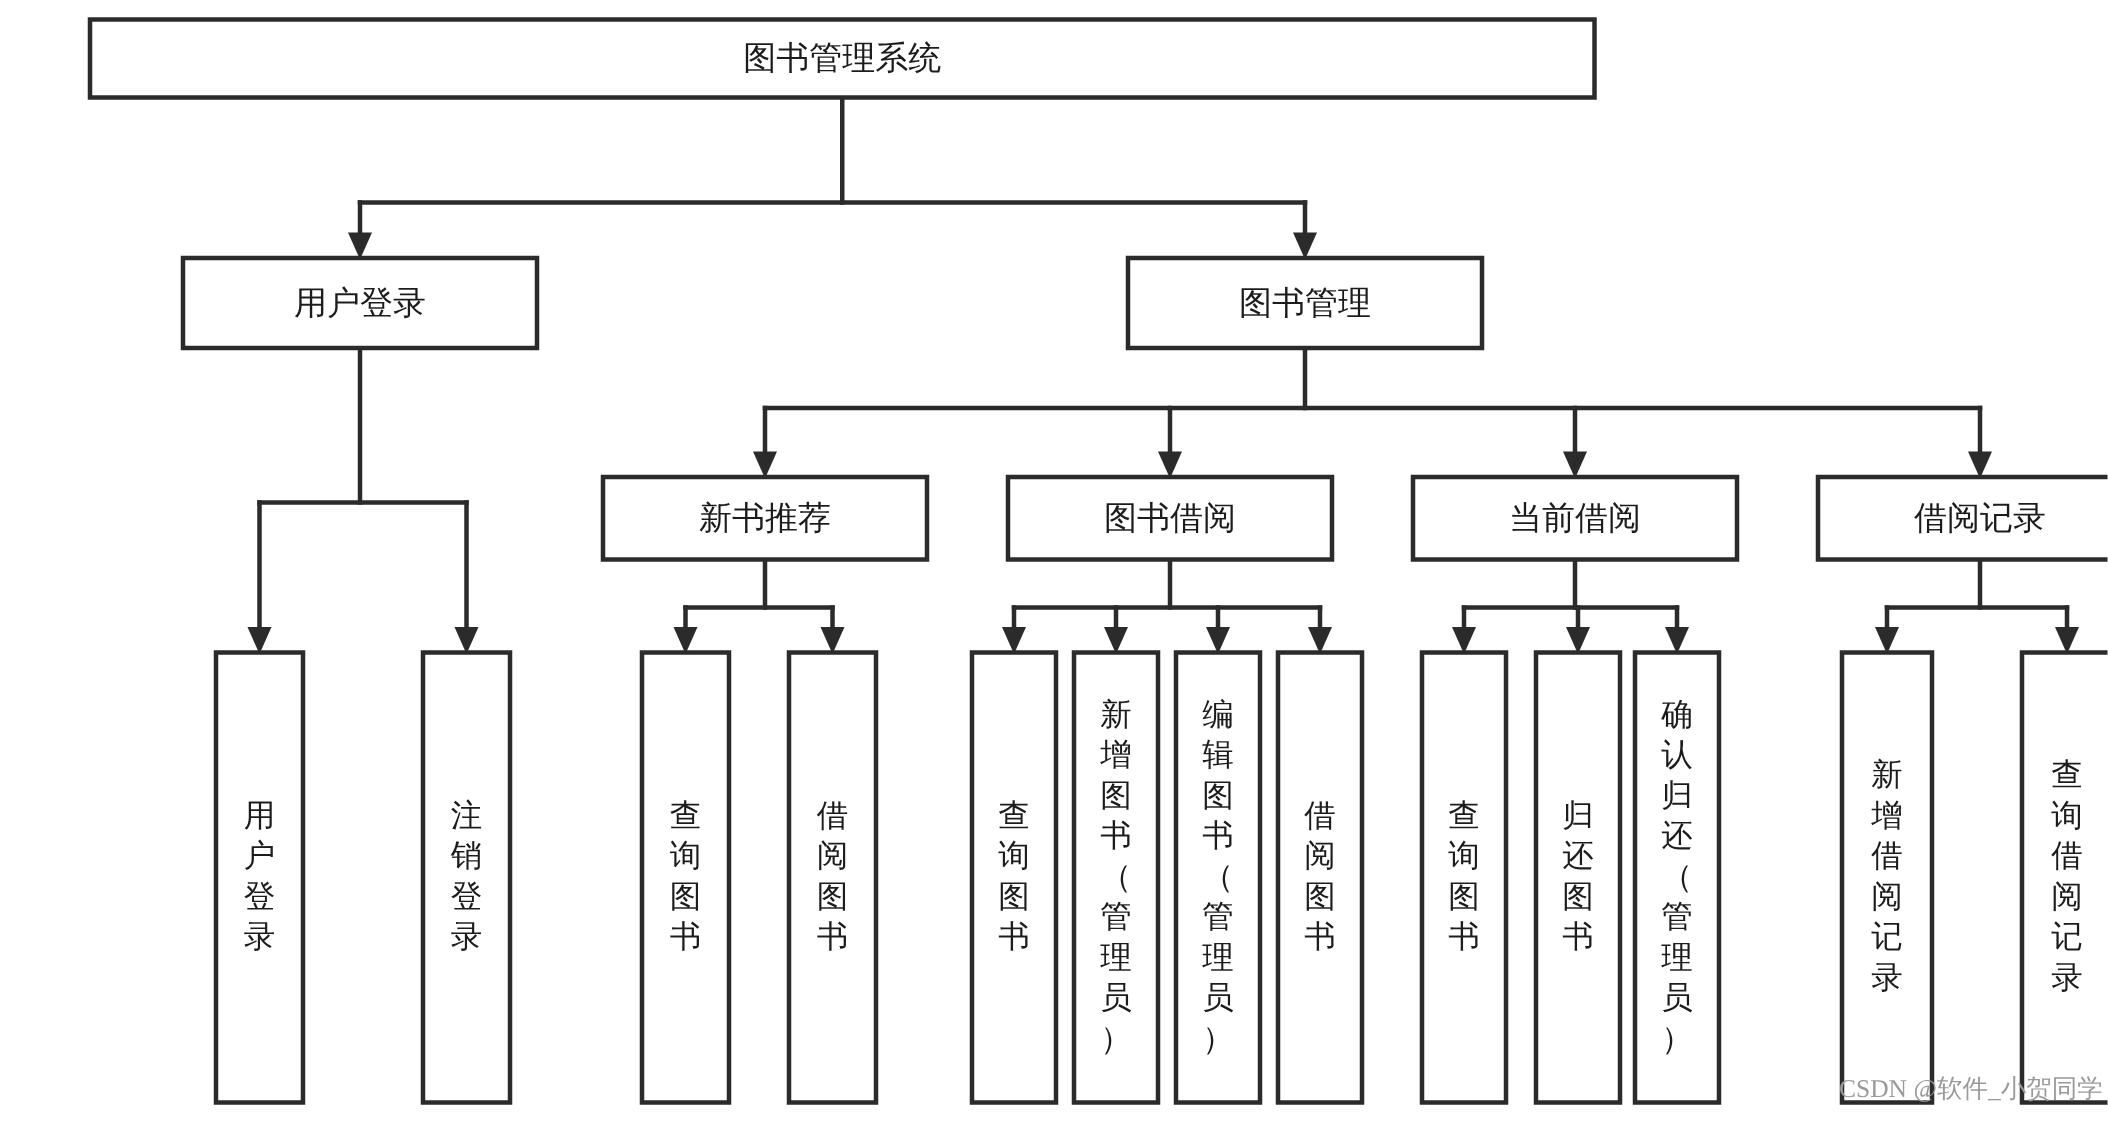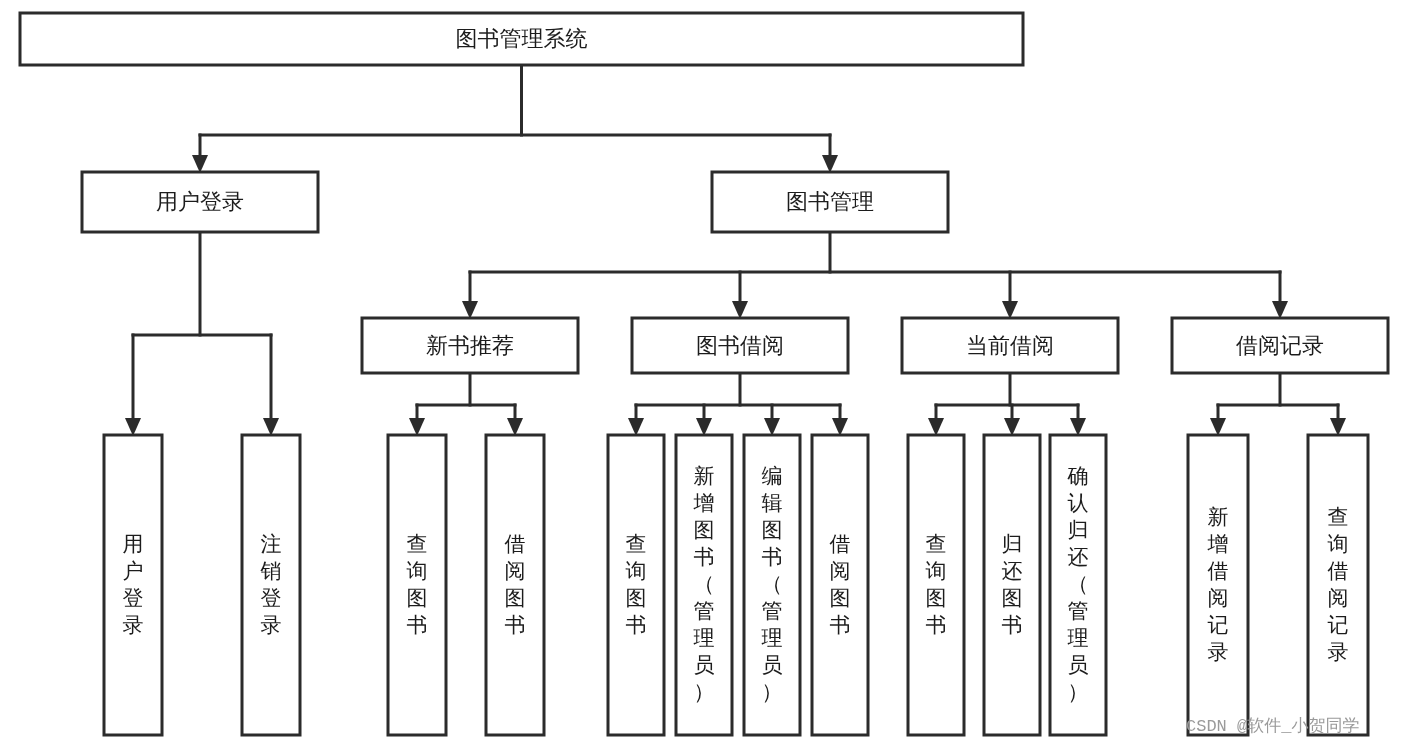--- a/index.html
+++ b/index.html
@@ -2,42 +2,42 @@
 <html><head>
 <meta charset="utf-8">
 <title>图书管理系统</title>
 <style>
   html,body{margin:0;padding:0;background:#ffffff;}
   body{
     width:1405px;height:747px;
     font-family:"DejaVu Sans","Liberation Sans",sans-serif;
     overflow:hidden;position:relative;
   }
-  #diagram-root{position:relative;width:1187px;height:747px;}
+  #diagram-root{position:relative;width:1187px;height:747px;margin-left:40px;}
   svg#diagram{display:block;width:1405px;height:747px;}
 
   .node-box{fill:#ffffff;stroke:#2b2b2b;stroke-width:3;}
   .connector{stroke:#2b2b2b;stroke-width:3;fill:none;stroke-linecap:square;}
   .arrow-head{fill:#2b2b2b;stroke:none;}
 
   .node-label{
     fill:#1c1c1c;
     font-family:"DejaVu Sans","Liberation Sans",sans-serif;
     text-anchor:middle;
     dominant-baseline:middle;
   }
   .label-h{font-size:22px;}
   .label-v{font-size:21px;}
 
   .watermark{
     position:absolute;
     left:1186px;top:714px;
     font-size:17px;
     color:#9a9a9a;
-    font-family:Liberation Mono, monospace;
+    font-family:Liberation Serif, serif;
     white-space:nowrap;
     user-select:none;
   }
 </style>
 </head>
 <body>
 
 <div id="diagram-root">
   <svg id="diagram" viewBox="0 0 1405 747" xmlns="http://www.w3.org/2000/svg">
     <g id="edge-layer">

